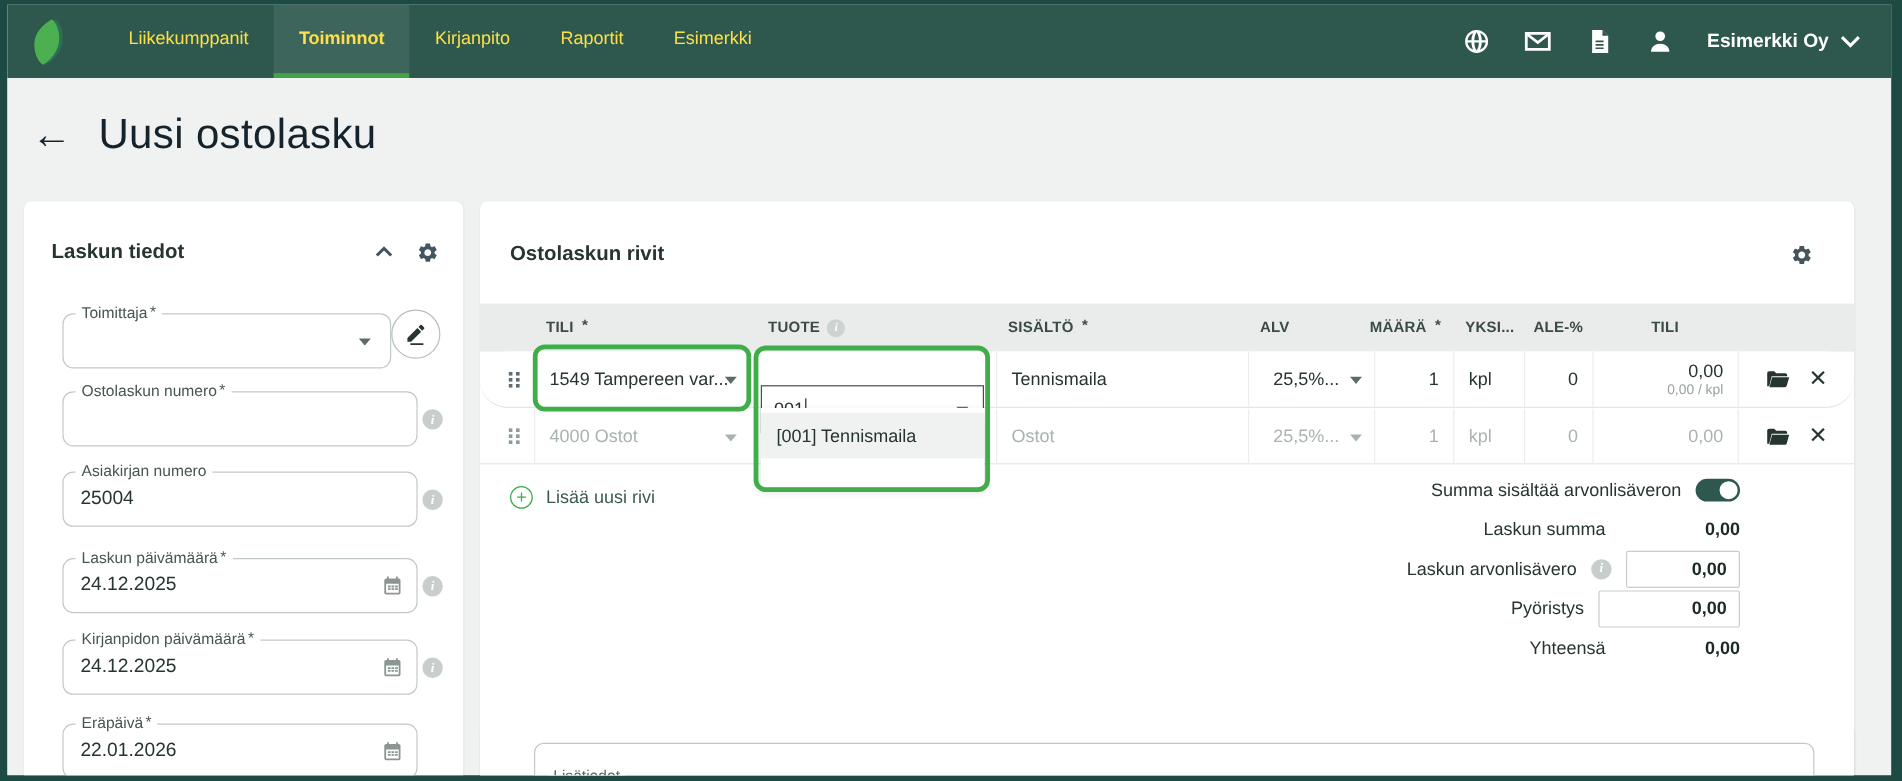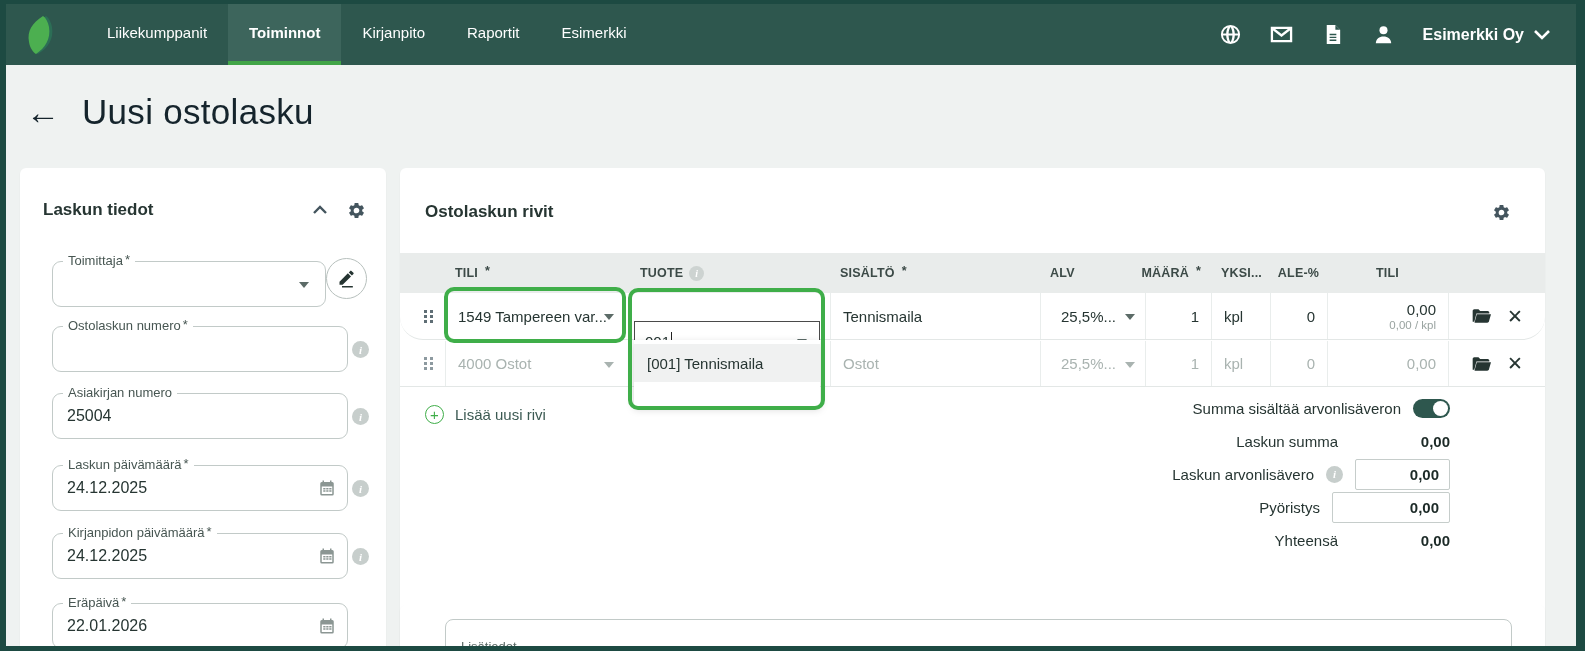--- a/index.html
+++ b/index.html
@@ -6,21 +6,21 @@
   body { font-family:"Liberation Sans","DejaVu Sans",sans-serif; background:#444; }
   #app{
     position:relative; width:1585px; height:651px; overflow:hidden;
     background:#eff2f1; border:solid #1d4a42; border-width:4px 9px 5px 6px;
   }
   
   .navbar{ position:absolute; left:0; top:0; right:0; height:61px; background:#2e574e;
     display:flex; align-items:stretch; color:#fff; }
   .logo-wrap{ display:flex; align-items:center; padding:0 28px 0 18px; }
   .nav-items{ display:flex; align-items:stretch; }
-  .nav-item{ display:flex; align-items:center; padding:0 21px; font-size:15px; color:#ffffff;
+  .nav-item{ display:flex; align-items:center; padding:0 21px; font-size:15px; color:#fde047;
     cursor:pointer; border-bottom:4px solid transparent; }
   .nav-item.active{ background:#3d655c; border-bottom-color:#41a547; font-weight:bold; }
   .nav-right{ margin-left:auto; display:flex; align-items:center; gap:27px; padding-right:26px; }
   .nav-icon{ width:24px; height:24px; display:flex; align-items:center; justify-content:center; cursor:pointer; }
   .nav-icon svg{ width:23px; height:23px; }
   .company{ display:flex; align-items:center; gap:10px; font-size:16px; font-weight:bold; cursor:pointer; }
   
   .page-head{ position:absolute; left:20px; top:88px; display:flex; align-items:center; gap:22px; }
   .back-arrow{ font-size:34px; color:#15242c; cursor:pointer; line-height:1; }
   .page-title{ font-size:35px; color:#15242c; font-weight:500; letter-spacing:0.3px; }

